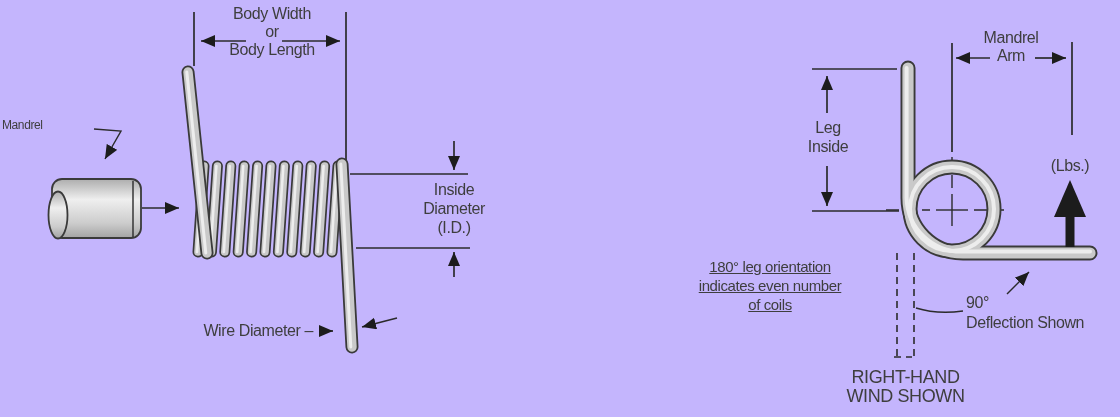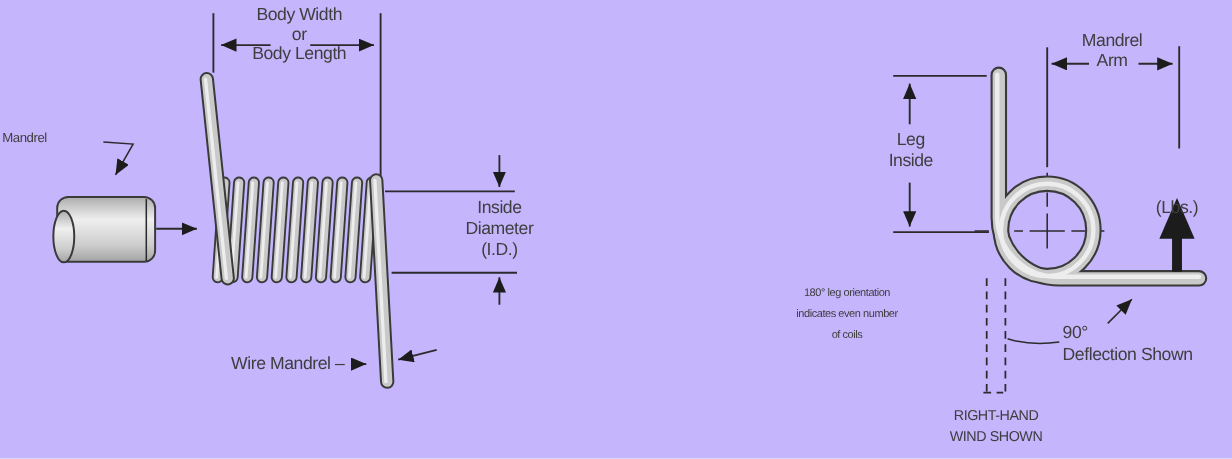--- a/index.html
+++ b/index.html
@@ -13,24 +13,24 @@
     letter-spacing:-0.4px;white-space:pre-line;
   }
   .center{text-align:center;}
   .right{text-align:right;}
   .lbl-body-width{left:192px;top:5px;width:160px;line-height:18px;}
   .lbl-mandrel{left:2px;top:116px;width:92px;font-size:12px;}
   .lbl-inside-diameter{left:394px;top:180px;width:120px;}
   .lbl-wire-diameter{left:183px;top:321px;width:130px;}
   .lbl-moment-arm{left:950px;top:29px;width:122px;line-height:18px;}
   .lbl-leg-length{left:779px;top:118px;width:98px;}
-  .lbl-lbs{left:1030px;top:156px;width:80px;margin-top:24px;}
-  .lbl-orientation{left:666px;top:257px;width:208px;font-size:10px;}
+  .lbl-lbs{left:1030px;top:156px;width:80px;}
+  .lbl-orientation{left:666px;top:257px;width:208px;font-size:15px;text-decoration:underline;}
   .lbl-deflection{left:966px;top:293px;width:170px;line-height:20px;}
-  .lbl-wind{left:833px;top:368px;width:145px;font-size:13px;}
+  .lbl-wind{left:833px;top:368px;width:145px;font-size:18px;}
 
   .dim{stroke:#2b2b2b;stroke-width:1.7;fill:none;}
   .ldr{stroke:#2b2b2b;stroke-width:1.4;fill:none;}
   .dash{stroke:#2b2b2b;stroke-width:1.6;fill:none;stroke-dasharray:7 5;}
   .cdash{stroke:#2b2b2b;stroke-width:1.4;fill:none;stroke-dasharray:13 5;}
   .wo{stroke:#3a3a3a;stroke-width:11;fill:none;stroke-linecap:round;}
   .wg{stroke:#c9c9c9;stroke-width:7.6;fill:none;stroke-linecap:round;}
   .wh{stroke:#ededed;stroke-width:2.6;fill:none;stroke-linecap:round;}
   .wo2{stroke:#3a3a3a;stroke-width:13;fill:none;stroke-linecap:round;}
   .wg2{stroke:#c9c9c9;stroke-width:9.4;fill:none;stroke-linecap:round;}
@@ -195,21 +195,21 @@
   <div class="label center lbl-body-width">Body Width
 or
 Body Length</div>
 
   <div class="label lbl-mandrel">Mandrel</div>
 
   <div class="label center lbl-inside-diameter">Inside
 Diameter
 (I.D.)</div>
 
-  <div class="label right lbl-wire-diameter">Wire Mandrel –</div>
+  <div class="label right lbl-wire-diameter">Wire Diameter –</div>
 
   <div class="label center lbl-moment-arm">Mandrel
 Arm</div>
 
   <div class="label center lbl-leg-length">Leg
 Inside</div>
 
   <div class="label center lbl-lbs">(Lbs.)</div>
 
   <div class="label center lbl-orientation">180° leg orientation

